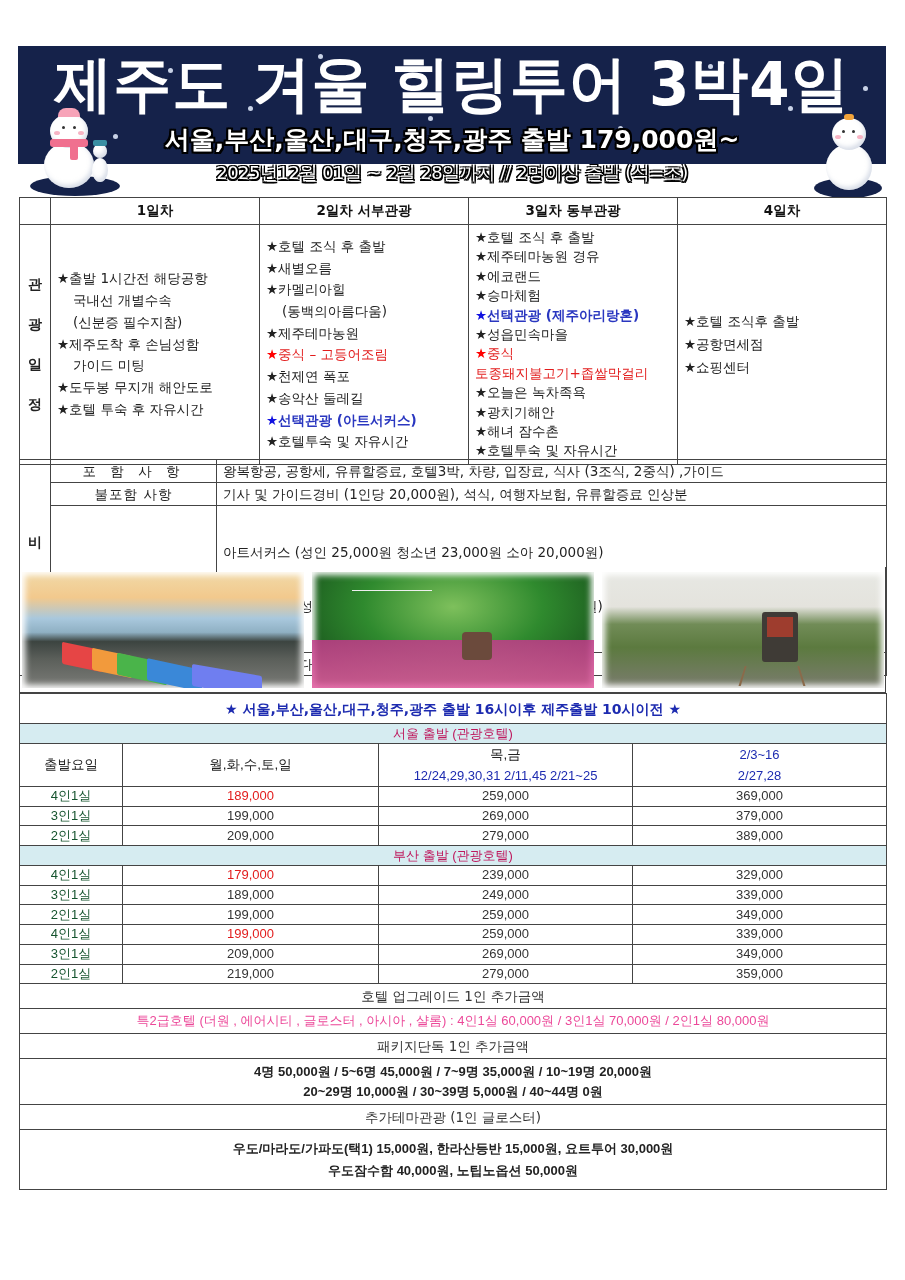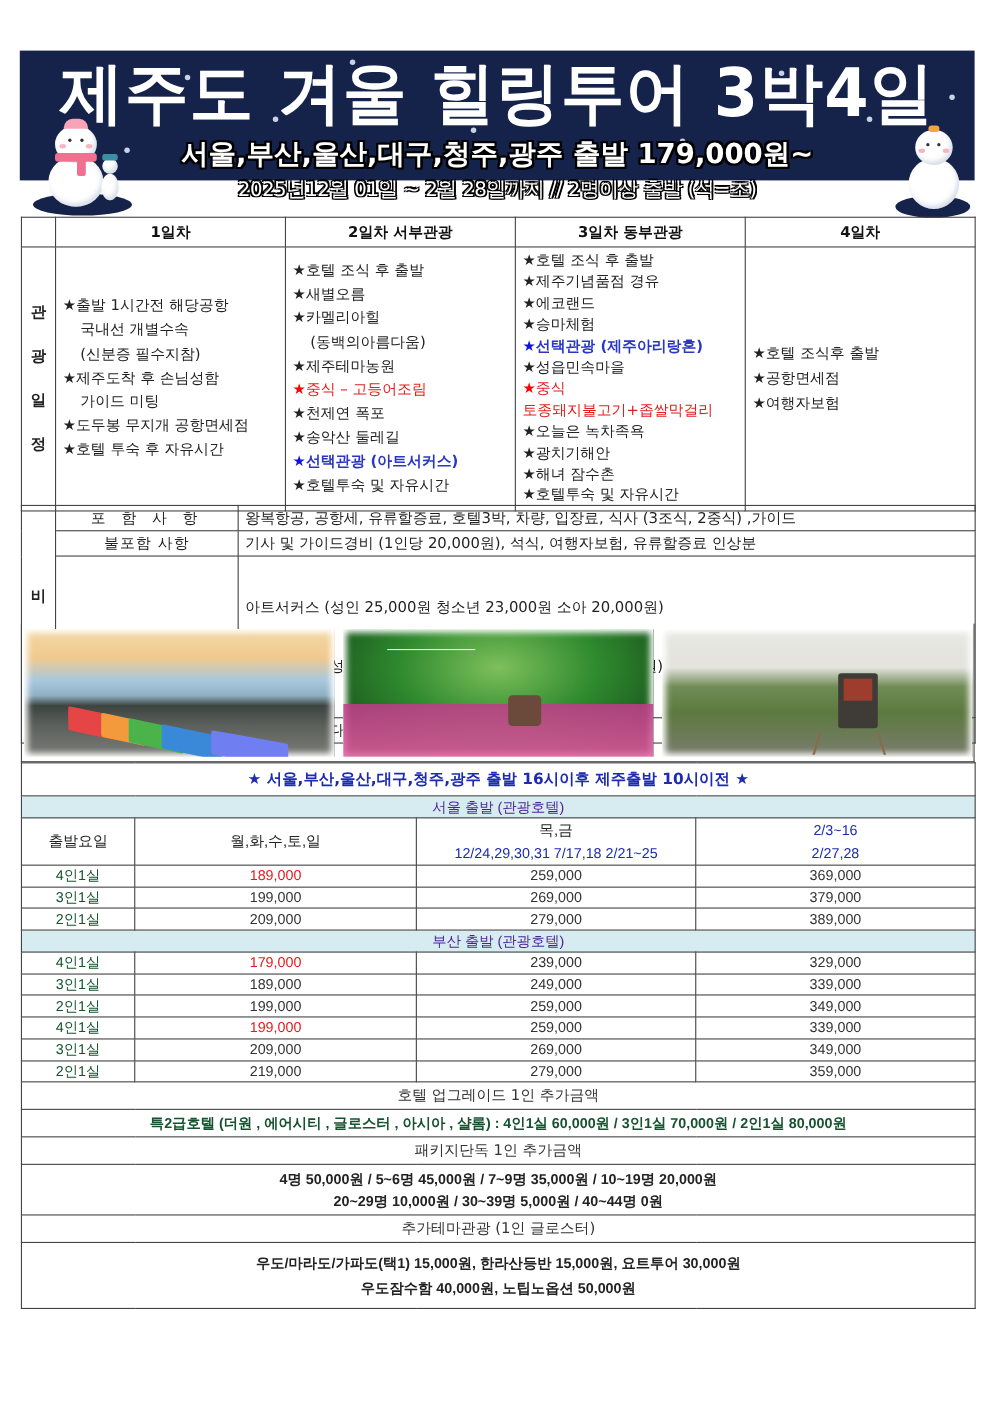--- a/index.html
+++ b/index.html
@@ -44,27 +44,27 @@
   .photo { position: absolute; top: 5px; height: 116px; overflow: hidden; box-shadow: 0 0 6px 3px #fff inset; }
   .photo1 { left: 2px; width: 282px; background: linear-gradient(180deg, #f1d9a7 0%, #f2c98d 22%, #a9c8dd 40%, #8fb0c3 52%, #3c4440 60%, #5b5f5a 75%, #7b7c78 100%); }
   .photo2 { left: 292px; width: 282px; background: radial-gradient(ellipse at 50% 30%, #7ec05c 0%, #2f8a2e 45%, #1c5a1f 80%); }
   .photo3 { left: 582px; width: 282px; background: linear-gradient(180deg, #e7e8e3 0%, #e4e3dd 30%, #718c57 45%, #5c7a3f 65%, #7b7c6f 100%); }
   .cube { position: absolute; height: 22px; border-radius: 2px; }
 
   
   .price { top: 693px; }
   .price td { text-align: center; font-family: "Liberation Sans", sans-serif; font-size: 13px; height: 19.7px; padding: 0; color: #333; line-height: 18px; }
   .price .banner-row td { height: 30px; color: #1d2bb0; font-weight: bold; font-size: 14px; font-family: "DejaVu Sans", sans-serif; }
-  .price .sect td { background: #d6ecf1; color: #4c1d95; font-size: 13px; height: 20px; }
+  .price .sect td { background: #d6ecf1; color: #be185d; font-size: 13px; height: 20px; }
   .price .hdr td { height: 43px; font-size: 13.5px; color: #222; }
   .price .hdr .blue2 { color: #1d2bb0; font-size: 13px; line-height: 21px; }
   .price .room { font-weight: normal; color: #14532d; }
   .price .promo-price { color: #e21c1c; }
   .price .sub-title td { height: 25px; font-size: 13.5px; font-family: "DejaVu Sans", sans-serif; }
-  .price .sub-body td { font-size: 13px; font-weight: bold; color: #14532d; height: 25px; }
+  .price .sub-body td { font-size: 13px; font-weight: normal; color: #ec4899; height: 25px; }
   .price .sub-body2 td { font-size: 13px; font-weight: bold; color: #222; height: 46px; line-height: 20px; }
   .price .sub-body3 td { font-size: 13px; font-weight: bold; color: #222; height: 60px; line-height: 22px; }
   .t-red { color: #e21c1c; }
   .t-green { color: #1d8c1d; }
   .t-blue { color: #1d2bb0; }
 </style>
 </head>
 <body>
 
 <div class="banner">
@@ -134,53 +134,53 @@
       <div>광</div>
       <div>일</div>
       <div>정</div>
     </td>
     <td>
       <div>★출발 1시간전 해당공항</div>
       <div class="indent">국내선 개별수속</div>
       <div class="indent">(신분증 필수지참)</div>
       <div>★제주도착 후 손님성함</div>
       <div class="indent">가이드 미팅</div>
-      <div>★도두봉 무지개 공항면세점</div>
+      <div>★도두봉 무지개 해안도로</div>
       <div>★호텔 투숙 후 자유시간</div>
     </td>
     <td>
       <div>★호텔 조식 후 출발</div>
       <div>★새별오름</div>
       <div>★카멜리아힐</div>
       <div class="indent">(동백의아름다움)</div>
       <div>★제주테마농원</div>
       <div class="red"><span class="red-star">★</span>중식 – 고등어조림</div>
       <div>★천제연 폭포</div>
       <div>★송악산 둘레길</div>
       <div class="blue"><span class="blue-star">★</span>선택관광 (아트서커스)</div>
       <div>★호텔투숙 및 자유시간</div>
     </td>
     <td style="line-height:19.4px">
       <div>★호텔 조식 후 출발</div>
-      <div>★제주기념품점 경유</div>
+      <div>★제주테마농원 경유</div>
       <div>★에코랜드</div>
       <div>★승마체험</div>
       <div class="blue"><span class="blue-star">★</span>선택관광 (제주아리랑혼)</div>
       <div>★성읍민속마을</div>
       <div class="red"><span class="red-star">★</span>중식</div>
       <div class="red">토종돼지불고기+좁쌀막걸리</div>
       <div>★오늘은 녹차족욕</div>
       <div>★광치기해안</div>
       <div>★해녀 잠수촌</div>
       <div>★호텔투숙 및 자유시간</div>
     </td>
     <td style="line-height:23px">
       <div>★호텔 조식후 출발</div>
       <div>★공항면세점</div>
-      <div>★여행자보험</div>
+      <div>★쇼핑센터</div>
     </td>
   </tr>
 </tbody>
   </table>
 
 <table class="tbl notes">
   <colgroup>
     <col style="width:31px">
       <col style="width:166px">
       <col style="width:670px">
@@ -246,21 +246,21 @@
     <td colspan="4">★  서울,부산,울산,대구,청주,광주  출발  16시이후  제주출발  10시이전  ★</td>
   </tr>
   <tr class="sect">
     <td colspan="4">서울  출발  (관광호텔)</td>
   </tr>
   <tr class="hdr">
     <td>출발요일</td>
     <td>월,화,수,토,일</td>
     <td>
       <div style="line-height:21px;">목,금</div>
-      <div class="blue2">12/24,29,30,31  7/17,18  2/21~25</div>
+      <div class="blue2">12/24,29,30,31  2/11,45  2/21~25</div>
     </td>
     <td>
       <div class="blue2">2/3~16</div>
       <div class="blue2">2/27,28</div>
     </td>
   </tr>
 
   <tr>
     <td class="room">4인1실</td>
     <td class="promo-price">189,000</td>

